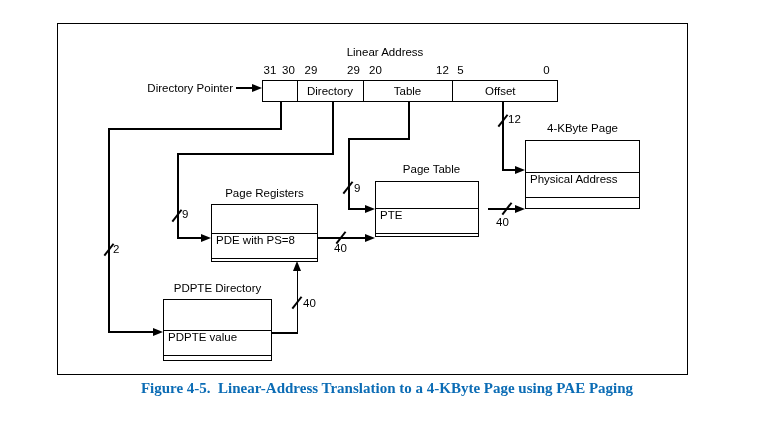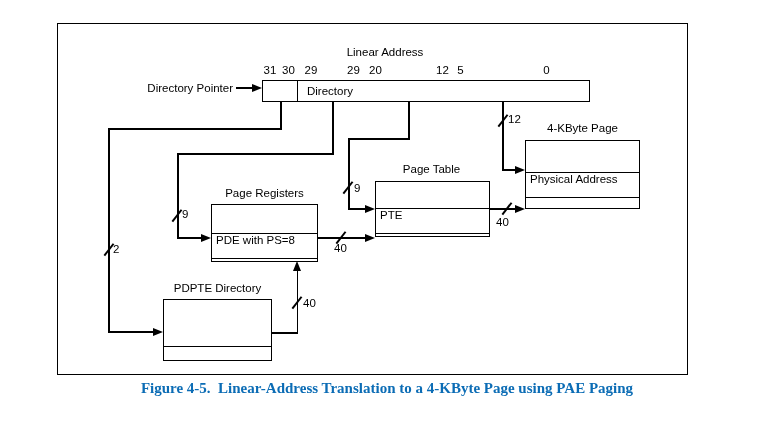--- a/index.html
+++ b/index.html
@@ -13,21 +13,21 @@
   }
   .border{
     position:absolute;left:57px;top:23px;width:631px;height:352px;
     border:1.5px solid #000;box-sizing:border-box;background:#fff;
   }
   .lbl{position:absolute;font-size:11.5px;line-height:13px;white-space:nowrap;}
   .center{text-align:center;}
   .right{text-align:right;}
   .bit{position:absolute;top:64px;width:20px;text-align:center;font-size:11.5px;}
   .la-box{
-    position:absolute;left:262px;top:80px;width:328px;height:22px;
+    position:absolute;left:262px;top:80px;width:296px;height:22px;
     border:1.5px solid #000;box-sizing:border-box;background:#fff;
     display:flex;
   }
   .seg{
     box-sizing:border-box;height:100%;
     display:flex;align-items:center;justify-content:center;
     font-size:11.5px;
   }
   .bl{border-left:1.5px solid #000;}
   .hl{position:absolute;height:1.5px;background:#000;}
@@ -62,20 +62,22 @@
   <div class="bit" style="left:301px">29</div>
   <div class="bit" style="left:343.5px">29</div>
   <div class="bit" style="left:365.5px">20</div>
   <div class="bit" style="left:432.5px">12</div>
   <div class="bit" style="left:450.5px">5</div>
   <div class="bit" style="left:536.5px">0</div>
 
   <div class="la-box">
     <div class="seg" style="width:33.5px"></div>
     <div class="seg bl" style="width:66px">Directory</div>
+    <div class="seg bl" style="width:89px">Table</div>
+    <div class="seg bl" style="width:96.5px">Offset</div>
   </div>
 
   <div class="lbl right" style="left:110px;top:82px;width:123px">Directory Pointer</div>
   <div class="hl" style="left:236px;top:87px;width:18px"></div>
   <div class="ar" style="left:252px;top:83.75px"></div>
 
   <div class="vl" style="left:280px;top:102px;height:26px"></div>
   <div class="hl" style="left:108px;top:128px;width:173.5px"></div>
   <div class="vl" style="left:108px;top:128px;height:203.5px"></div>
   <div class="hl" style="left:108px;top:331px;width:46px"></div>
@@ -122,34 +124,35 @@
   <div class="num" style="left:303px;top:297px">40</div>
 
   <div class="lbl center" style="left:515px;top:122px;width:135px">4-KByte Page</div>
   <div class="box" style="left:525px;top:140px;width:115px;height:69px">
     <div class="row" style="height:19.5px"></div>
     <div class="row bt" style="height:19.5px">Physical Address</div>
     <div class="row bt" style="height:27px"></div>
   </div>
 
   <div class="lbl center" style="left:355px;top:163px;width:153px">Page Table</div>
-  <div class="box" style="left:375px;top:181px;width:115px;height:56px">
+  <div class="box" style="left:375px;top:181px;width:104px;height:56px">
     <div class="row" style="height:16.5px"></div>
     <div class="row bt" style="height:20px">PTE</div>
     <div class="row bt" style="height:16.5px"></div>
   </div>
 
   <div class="lbl center" style="left:191px;top:187px;width:147px">Page Registers</div>
   <div class="box" style="left:211px;top:204px;width:107px;height:58px">
     <div class="row" style="height:21.5px"></div>
     <div class="row bt" style="height:21px">PDE with PS=8</div>
     <div class="row bt" style="height:12.5px"></div>
   </div>
 
   <div class="lbl center" style="left:143px;top:282px;width:149px">PDPTE Directory</div>
   <div class="box" style="left:163px;top:299px;width:109px;height:62px">
     <div class="row" style="height:24px"></div>
+    <div class="row bt" style="height:19.5px">PDPTE value</div>
     <div class="row bt" style="height:15.5px"></div>
   </div>
 
   <div class="caption" style="color: rgb(11, 108, 181);">Figure 4-5.  Linear-Address Translation to a 4-KByte Page using PAE Paging</div>
 
 </div>
 
 </body></html>

